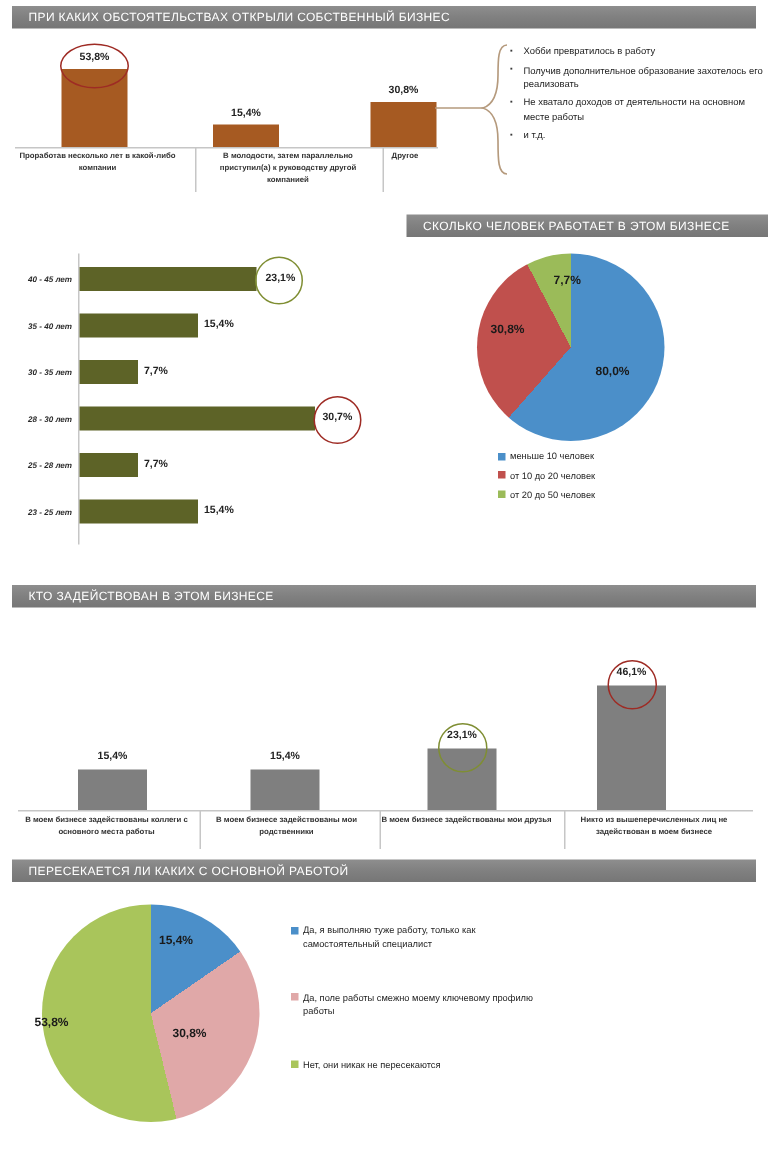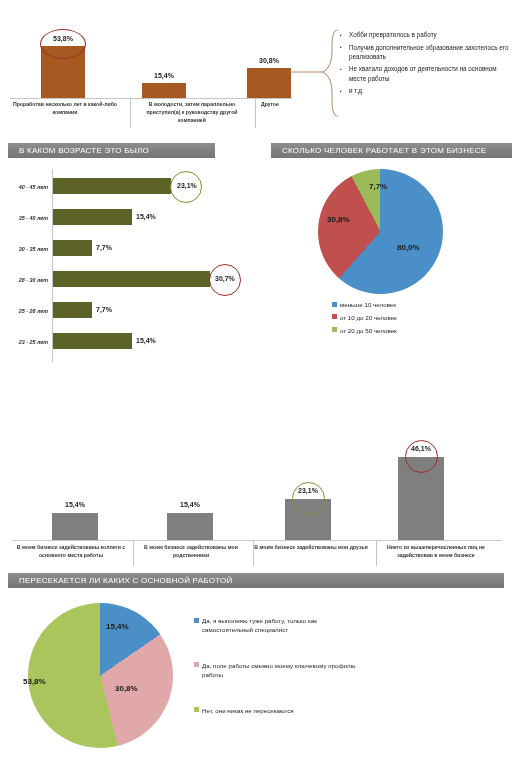--- a/index.html
+++ b/index.html
@@ -73,20 +73,21 @@
   .legend-text{font-size:6.2px;line-height:1.45;color:#1f1f1f;}
 
   .pie{position:absolute;border-radius:50%;}
   .pielabel{position:absolute;font-size:8px;font-weight:bold;color:#1a1a1a;}
 </style>
 </head>
 <body>
 
 <div class="page">
 
+  <div class="band" style="left:8px;top:4px;width:496px;">ПРИ КАКИХ ОБСТОЯТЕЛЬСТВАХ ОТКРЫЛИ СОБСТВЕННЫЙ БИЗНЕС</div>
 
   <div class="abs" style="left:0;top:22px;width:300px;height:120px;">
 
     <div class="axis-h" style="left:10px;top:76px;width:282px;"></div>
     <div class="tickv" style="left:130px;top:76px;height:30px;"></div>
     <div class="tickv" style="left:255px;top:76px;height:30px;"></div>
 
     <div class="vbar brown" style="left:41px;width:44px;height:52px;top:24px;"></div>
     <div class="vbar brown" style="left:142px;width:44px;height:15px;top:61px;"></div>
     <div class="vbar brown" style="left:247px;width:44px;height:30px;top:46px;"></div>
@@ -109,21 +110,20 @@
 
   <div class="bullets" style="left:338px;top:30px;width:172px;">
     <ul>
       <li>Хобби превратилось в работу</li>
       <li>Получив дополнительное образование захотелось его реализовать</li>
       <li>Не хватало доходов от деятельности на основном месте работы</li>
       <li>и т.д.</li>
     </ul>
   </div>
 
-  <div class="band" style="left:8px;top:143px;width:207px;">В КАКОМ ВОЗРАСТЕ ЭТО БЫЛО</div>
 
   <div class="abs" style="left:0;top:165px;width:270px;height:205px;">
 
     <div class="axis-v" style="left:52px;top:4px;height:194px;"></div>
 
     <div class="hcat" style="left:0px;top:19px;width:48px;">40 - 45 лет</div>
     <div class="hbar" style="left:53px;top:13px;width:118px;height:16px;"></div>
     <div class="hvalue" style="left:177px;top:17px;">23,1%</div>
     <div class="circ olive" style="left:170px;top:6px;width:30px;height:30px;"></div>
 
@@ -169,20 +169,21 @@
         <span class="swatch" style="background:#c0504d;"></span>
         <span class="legend-text">от 10 до 20 человек</span>
       </div>
       <div class="legend-row">
         <span class="swatch" style="background:#9bbb59;"></span>
         <span class="legend-text">от 20 до 50 человек</span>
       </div>
     </div>
   </div>
 
+  <div class="band" style="left:8px;top:390px;width:496px;">КТО ЗАДЕЙСТВОВАН В ЭТОМ БИЗНЕСЕ</div>
 
   <div class="abs" style="left:0;top:412px;width:512px;height:150px;">
 
     <div class="axis-h" style="left:12px;top:128px;width:490px;"></div>
     <div class="tickv" style="left:133px;top:128px;height:26px;"></div>
     <div class="tickv" style="left:253px;top:128px;height:26px;"></div>
     <div class="tickv" style="left:376px;top:128px;height:26px;"></div>
 
     <div class="vbar gray" style="left:52px;width:46px;height:27px;top:101px;"></div>
     <div class="vbar gray" style="left:167px;width:46px;height:27px;top:101px;"></div>

